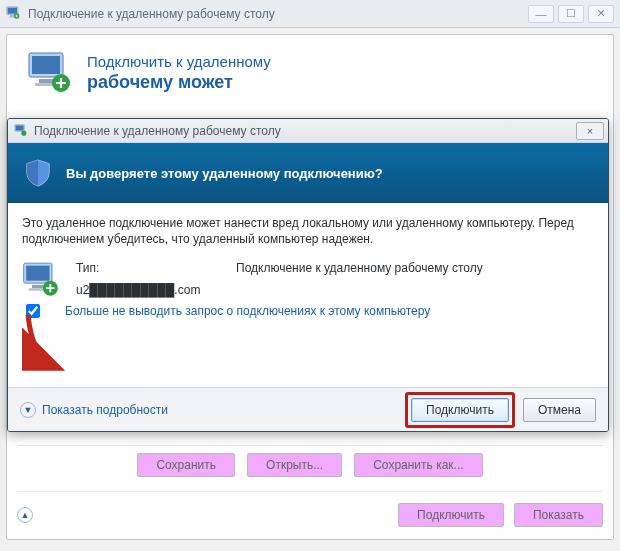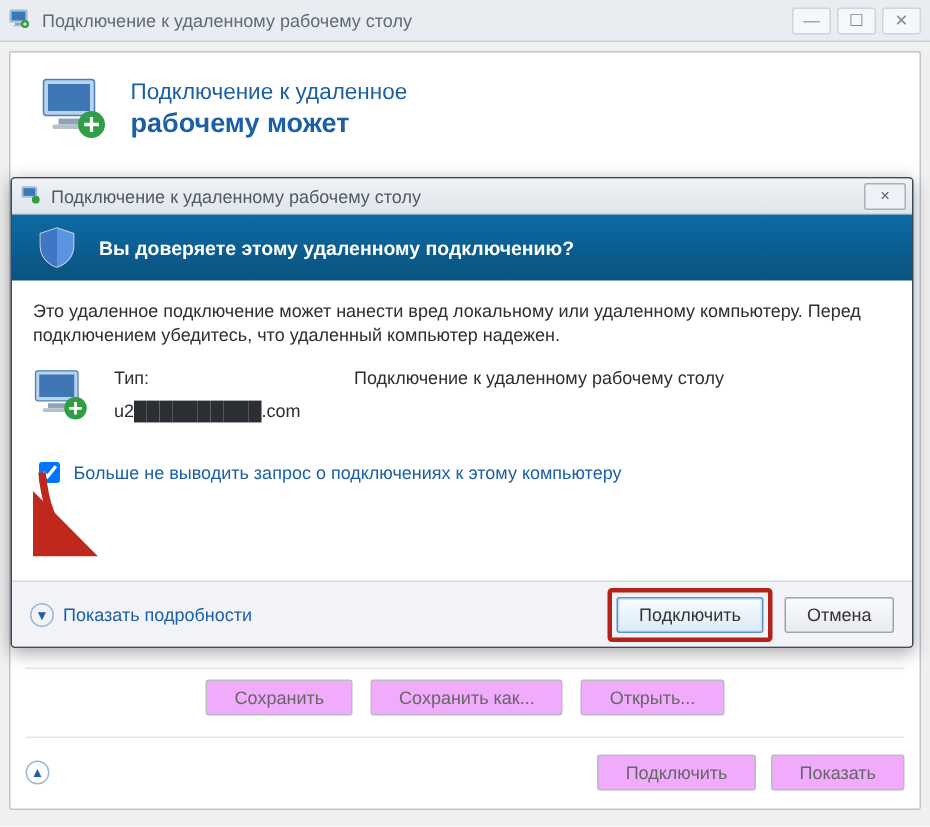--- a/index.html
+++ b/index.html
@@ -41,32 +41,32 @@
            background:#fff; border-radius:3px; overflow:hidden; }
   .modal-titlebar { height:24px; background:linear-gradient(#eef1f5,#e2e6ec);
                     display:flex; align-items:center; font-size:12px; color:#4f5a67;
                     padding-left:6px; border-bottom:1px solid #cfd4da; }
   .modal-titlebar .small-icon { width:14px; height:14px; margin-right:6px; }
   .modal-close { margin-left:auto; width:28px; height:18px; margin-right:4px;
                  border:1px solid #a9b1ba; border-radius:2px; background:#eef1f5;
                  display:flex; align-items:center; justify-content:center;
                  color:#57616d; font-size:11px; }
 
-  .modal-band { height:44px; background:linear-gradient(#0d6aa4,#0a537f);
+  .modal-band { height:60px; background:linear-gradient(#0d6aa4,#0a537f);
                 display:flex; align-items:center; gap:12px; padding:0 14px; color:#fff; }
   .shield-wrap { width:32px; height:32px; display:flex; align-items:center; justify-content:center; }
   .band-text { font-size:13px; font-weight:bold; }
 
   .modal-body { padding:12px 14px 0 14px; font-size:12px; color:#2b2f33; }
   .body-text { line-height:16px; margin-bottom:14px; }
   .info-row { display:flex; align-items:flex-start; }
   .info-icon { width:40px; height:40px; margin-right:14px; }
   .info-table { display:grid; grid-template-columns:160px auto; row-gap:8px; font-size:12px; }
   .arrow-overlay { position:absolute; left:14px; top:190px; width:110px; height:70px; pointer-events:none; }
-  .check-row { display:flex; align-items:center; gap:6px; margin-top:20px; font-size:12px;
+  .check-row { display:flex; align-items:center; gap:22px; font-size:12px;
                color:#1b5fa7; }
   .check-row input { width:14px; height:14px; }
 
   .modal-footer { position:absolute; left:0; right:0; bottom:0; height:44px;
                   border-top:1px solid #d7dade; background:#f1f3f6;
                   display:flex; align-items:center; padding:0 12px; }
   .modal-footer .collapse-row { font-size:12px; }
   .modal-footer .spacer { flex:1; }
   .btn { height:24px; padding:0 14px; border:1px solid #9ea5ad; background:linear-gradient(#fafbfc,#e6e9ed);
          border-radius:2px; font-size:12px; color:#333; }
@@ -106,29 +106,29 @@
         <svg viewBox="0 0 48 42" width="48" height="42">
           <rect x="2" y="2" width="34" height="24" rx="2" fill="#b7d3ef" stroke="#4e7db0"></rect>
           <rect x="5" y="5" width="28" height="18" fill="#3e77b4"></rect>
           <rect x="12" y="28" width="14" height="4" fill="#8ea3b8"></rect>
           <rect x="8" y="32" width="22" height="3" rx="1" fill="#b6c1cc"></rect>
           <circle cx="34" cy="32" r="9" fill="#2f9e44"></circle>
           <path d="M29 32 h10 M34 27 v10" stroke="#fff" stroke-width="2.2"></path>
         </svg>
       </span>
       <div class="back-header-text">
-        <div>Подключение к удаленное</div>
+        <div>Подключить к удаленному</div>
         <div class="line2">рабочему может</div>
       </div>
     </div>
 
     <div class="bottom-bar1">
       <button class="gray-btn">Сохранить</button>
+      <button class="gray-btn">Открыть...</button>
       <button class="gray-btn">Сохранить как...</button>
-      <button class="gray-btn">Открыть...</button>
     </div>
 
     <div class="bottom-bar2">
       <div class="collapse-row">
         <span class="chevron">▲</span>
       </div>
       <div style="flex:1"></div>
       <button class="gray-btn">Подключить</button>
       <button class="gray-btn">Показать</button>
     </div>

